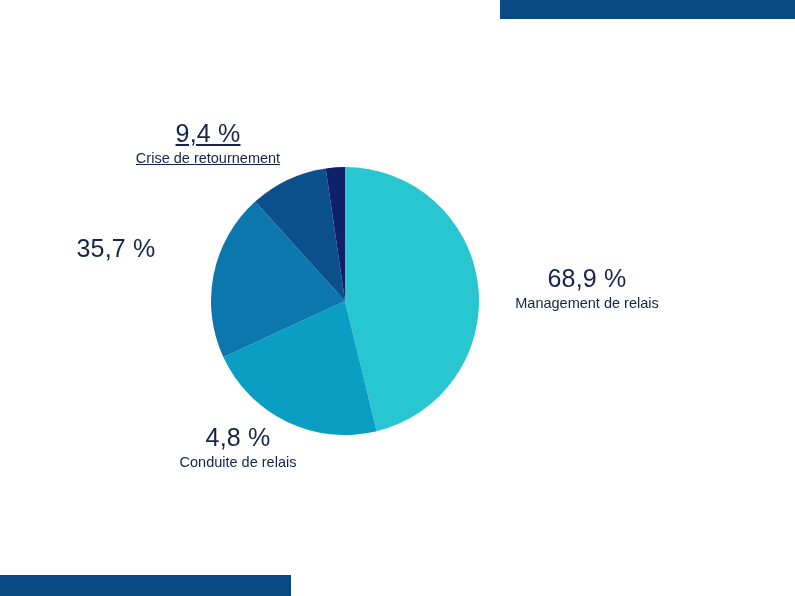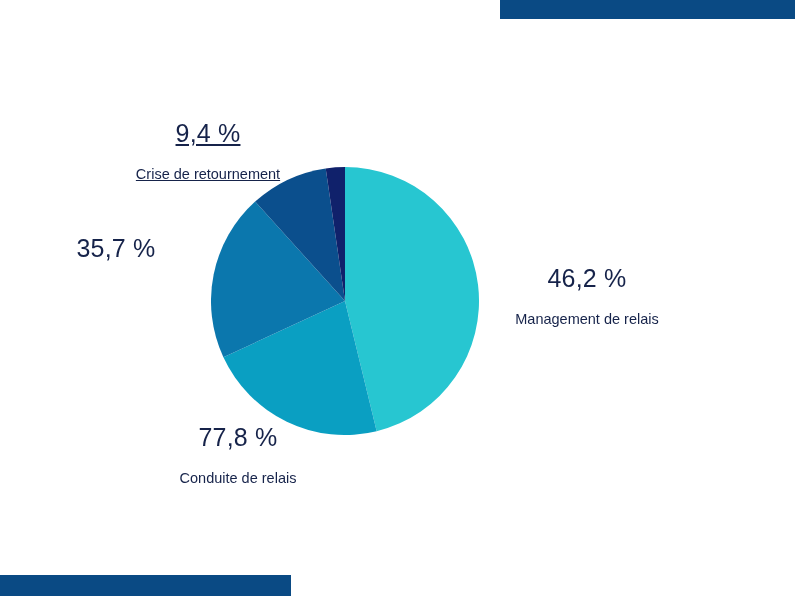--- a/index.html
+++ b/index.html
@@ -60,21 +60,21 @@
     font-weight: 400;
     letter-spacing: 0.2px;
     line-height: 1.12;
     display: block;
   }
   .callout .name {
     font-size: 14.5px;
     font-weight: 400;
     line-height: 1.3;
     display: block;
-    margin-top: 18px;
+    margin-top: 2px;
   }
 
   
   #callout-autres {
     left: 291px;
     top: 112px;
     width: 110px;
     text-align: center;
   }
   #callout-crise {
@@ -115,26 +115,26 @@
           <path d="M 134 134 L 134.000 0.000 A 134 134 0 0 1 165.691 264.199 Z" fill="#27c6d1"></path>
           <path d="M 134 134 L 165.691 264.199 A 134 134 0 0 1 12.397 190.291 Z" fill="#0a9fc2"></path>
           <path d="M 134 134 L 12.397 190.291 A 134 134 0 0 1 44.128 34.607 Z" fill="#0b77ad"></path>
           <path d="M 134 134 L 44.128 34.607 A 134 134 0 0 1 114.703 1.397 Z" fill="#0b4f8d"></path>
           <path d="M 134 134 L 114.703 1.397 A 134 134 0 0 1 134.000 0.000 Z" fill="#10216b"></path>
         </g>
     </svg>
   </div>
 
   <div class="callout" id="callout-management" style="color: rgb(22, 35, 74);">
-    <span class="pct">46,2 %</span>
+    <span class="pct">68,9 %</span>
     <span class="name">Management de relais</span>
   </div>
 
   <div class="callout" id="callout-conduite" style="color: rgb(22, 35, 74);">
-    <span class="pct">77,8 %</span>
+    <span class="pct">4,8 %</span>
     <span class="name">Conduite de relais</span>
   </div>
 
   <div class="callout" id="callout-gestion" style="color: rgb(22, 35, 74);">
     <span class="pct">35,7 %</span>
   </div>
 
   <div class="callout" id="callout-crise" style="color: rgb(22, 35, 74); text-decoration: underline;">
     <span class="pct">9,4 %</span>
     <span class="name">Crise de retournement</span>

